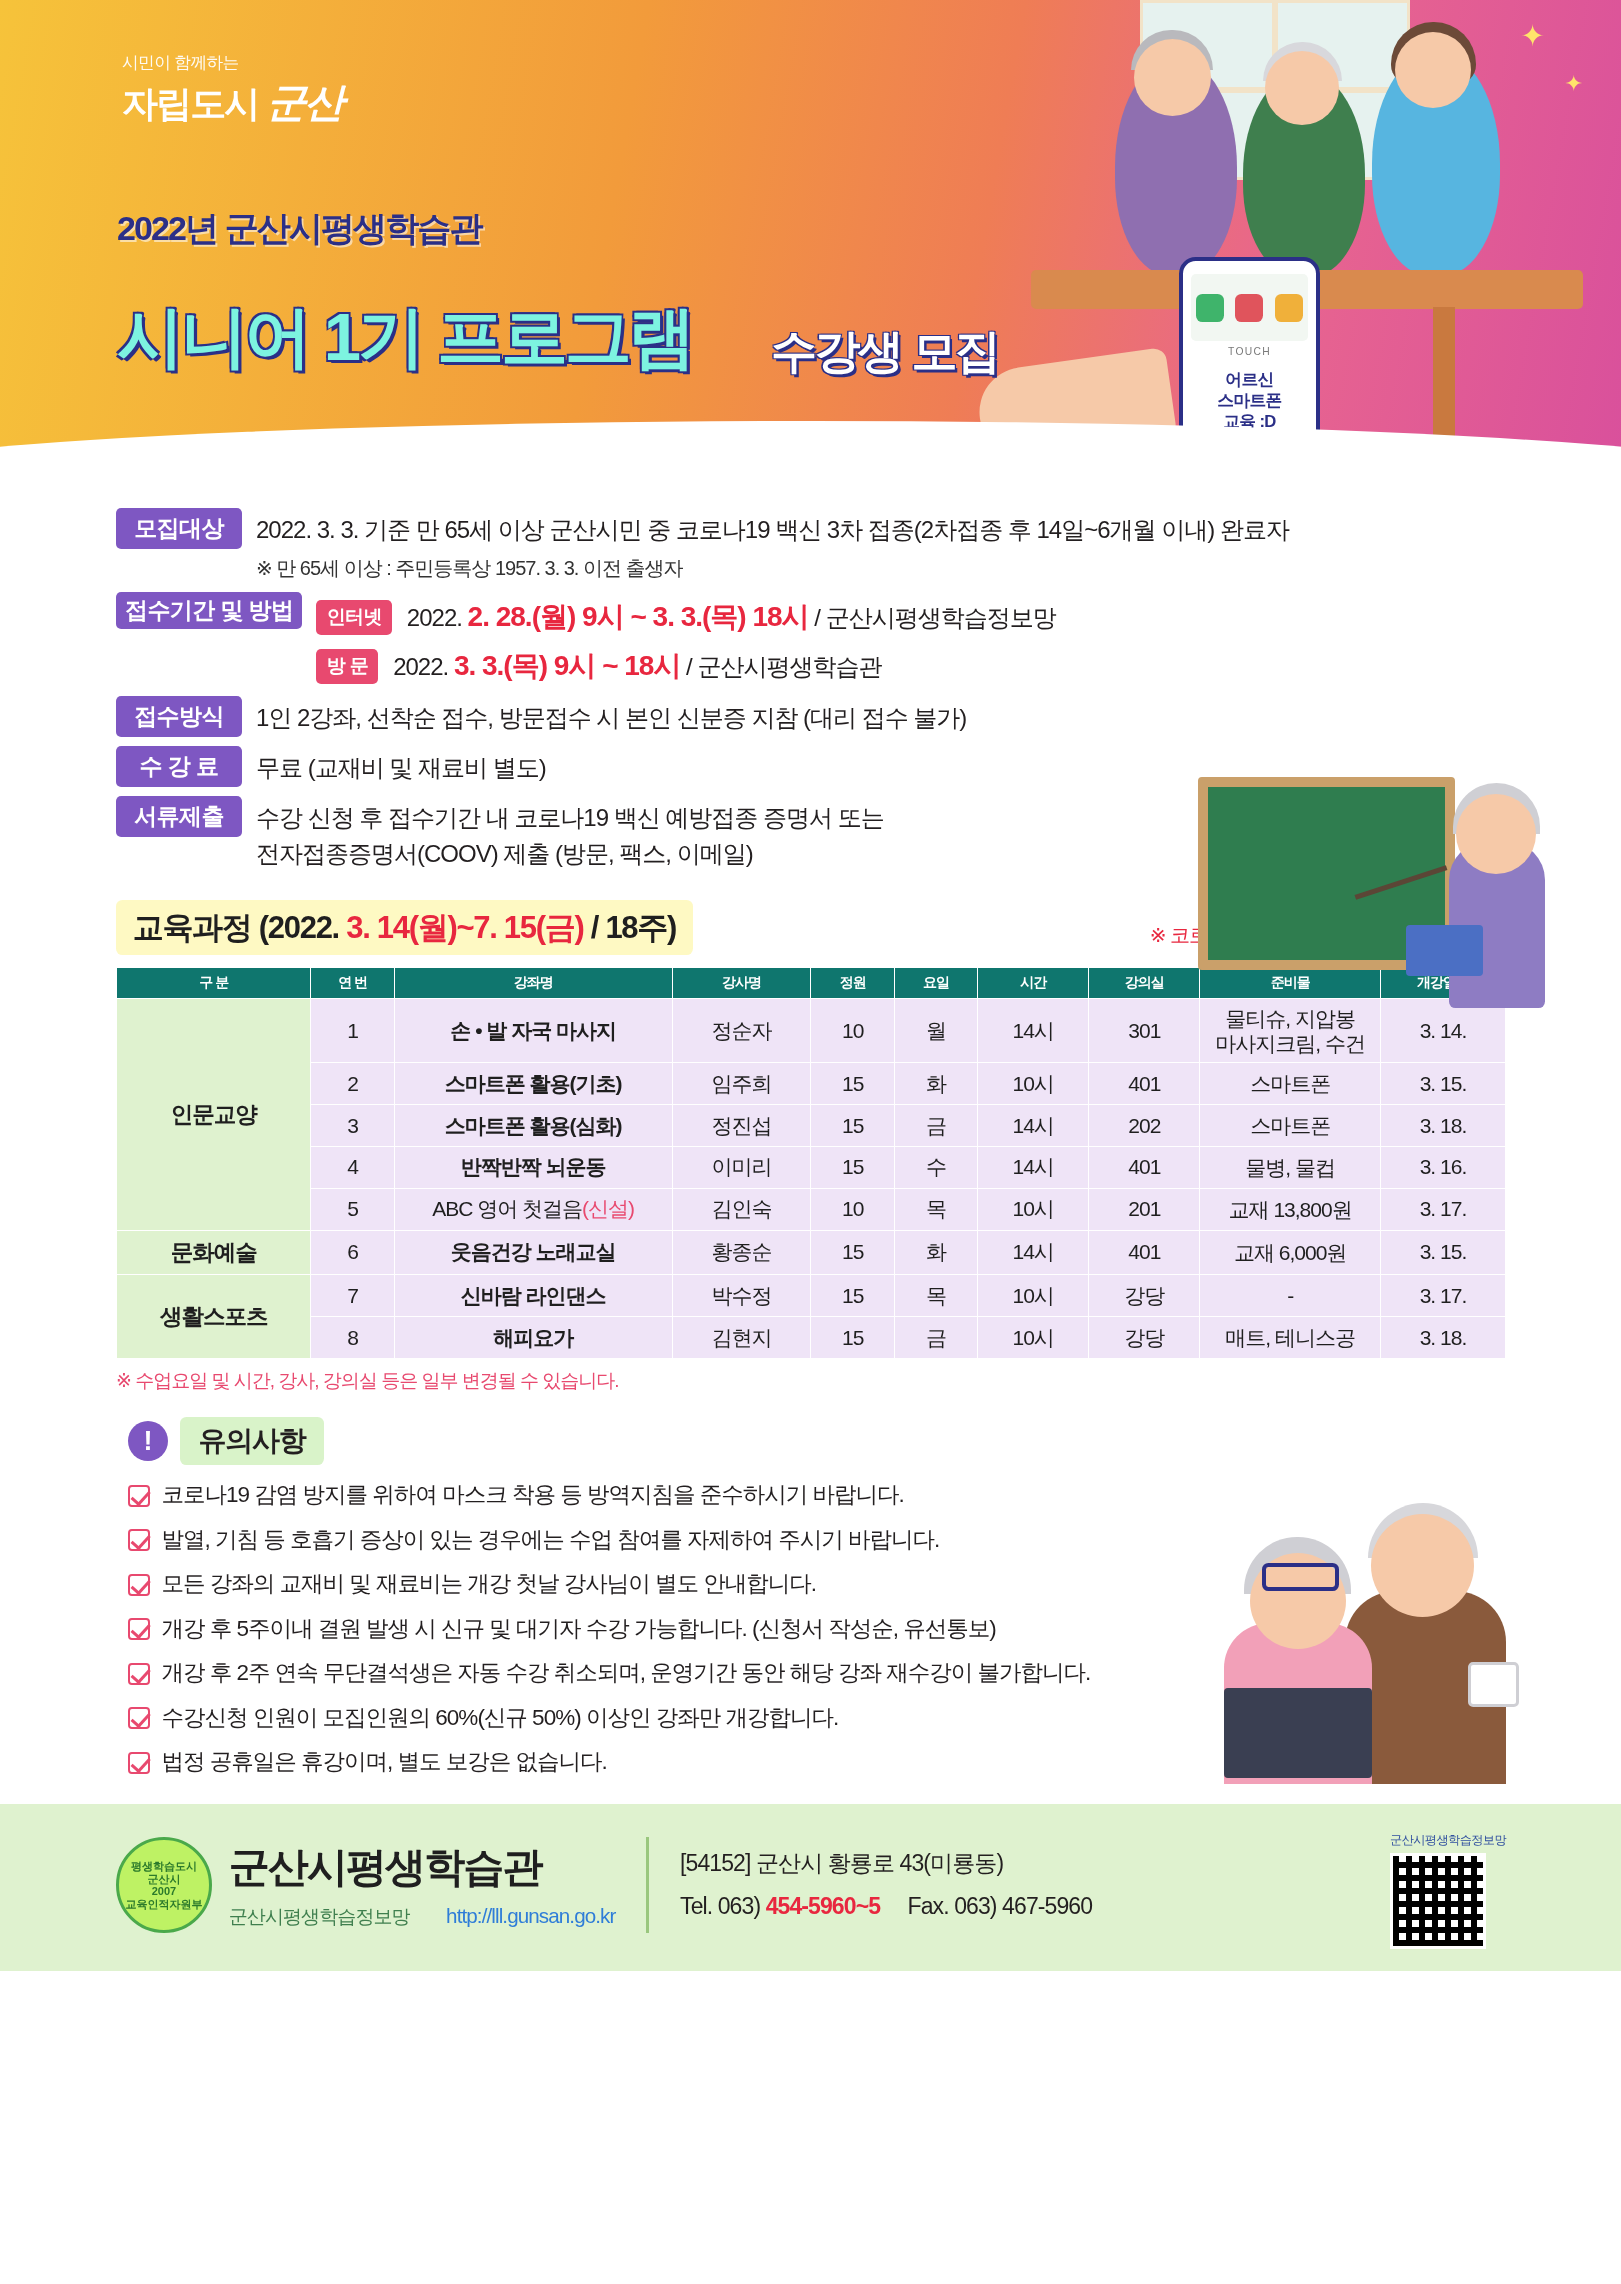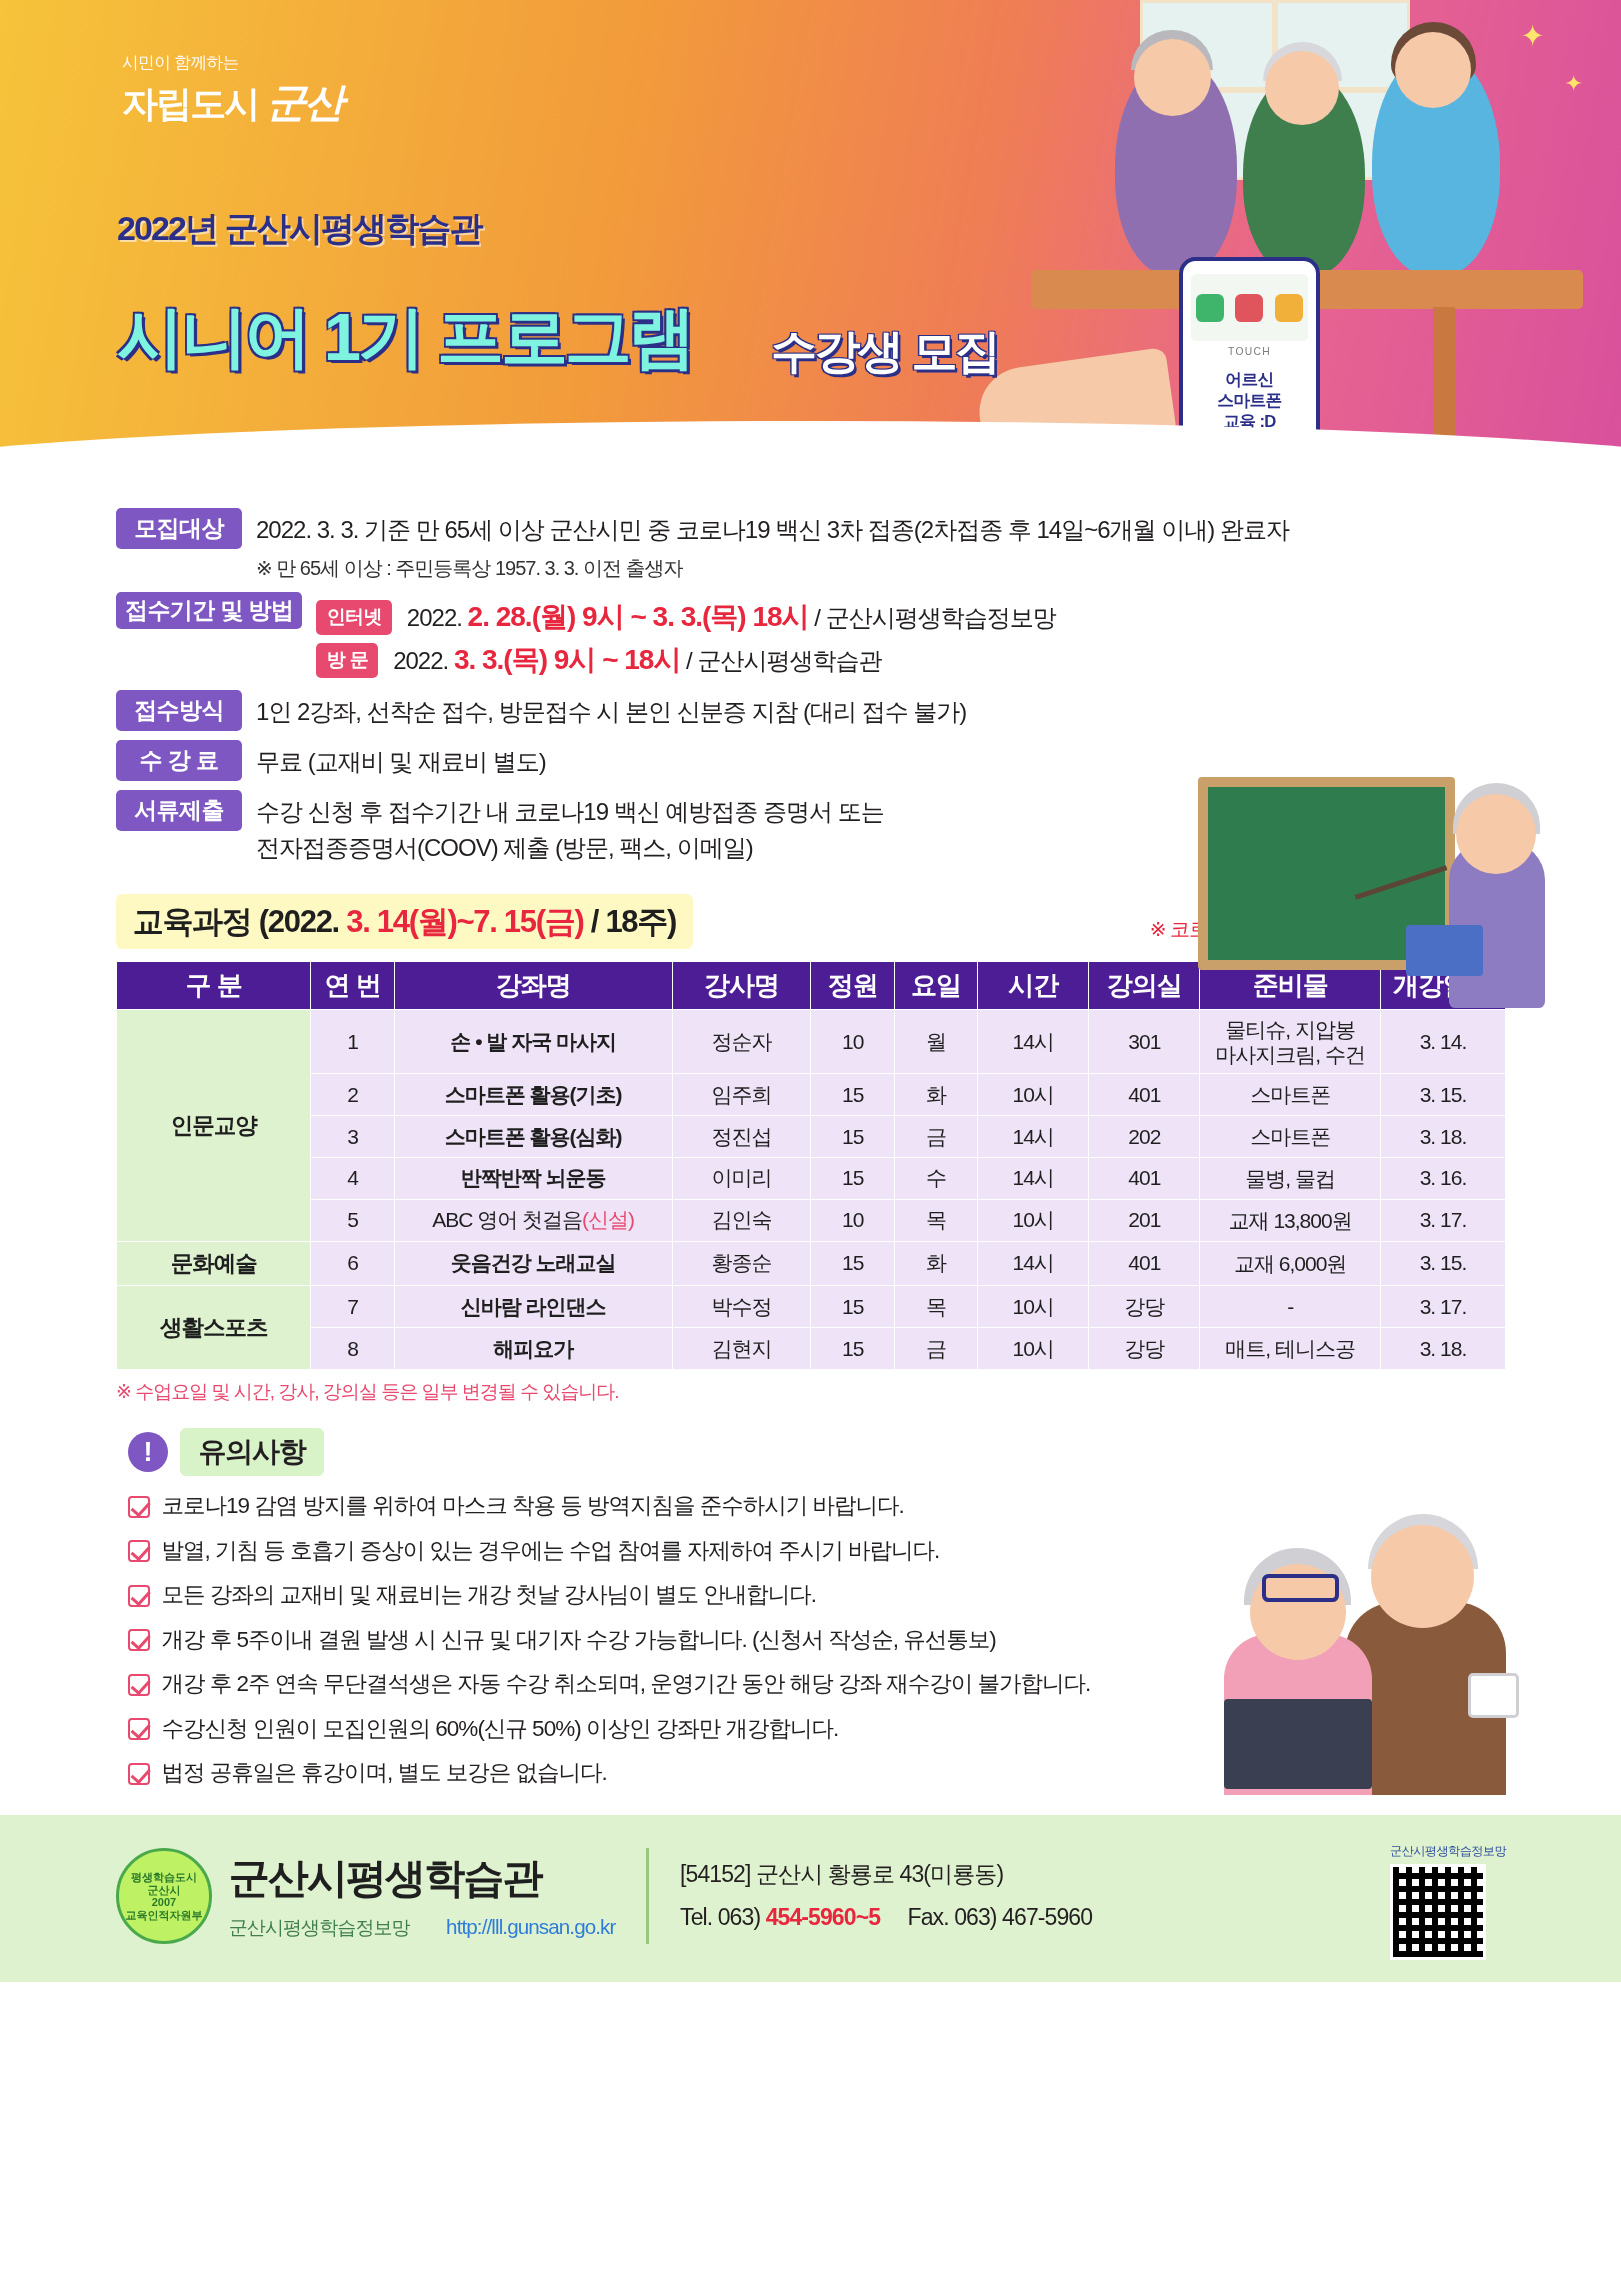--- a/index.html
+++ b/index.html
@@ -118,21 +118,21 @@
     margin-right:14px;
   }
   .tag.two { line-height:1.25; padding:3.9px 9px; }
   .info-body { font-size:24px; line-height:1.5; letter-spacing:-1px; padding-top:3.9px; }
   .note-small { font-size:20px; color:#333; margin-top:5.1px; letter-spacing:-1px; }
   .pill {
     display:inline-block; background:#e8496f; color:#fff; font-size:19px; font-weight:bold;
     border-radius:5.1px; padding:3.2px 10.3px; margin-right:9px; letter-spacing:-0.6px; vertical-align:2.6px;
   }
   .big-red { color:#e8273f; font-weight:bold; font-size:28px; }
-  .line-sp { margin-bottom:1px; }
+  .line-sp { margin-bottom:7px; }
 
   
   .board-art { position:absolute; right:77px; top:764px; width:347px; height:270px; }
   .board {
     position:absolute; left:0; top:13px; width:257px; height:193px;
     background:#2f7d4f; border:10.3px solid #caa06a; border-radius:3.9px;
   }
   .teacher-body { position:absolute; right:0; top:77px; width:96px; height:167px; background:#8e7cc3; border-radius:39px 39px 6.4px 6.4px; }
   .teacher-head { position:absolute; right:9px; top:29.5px; width:80px; height:80px; border-radius:50%; background:#f6c9a8; }
   .teacher-hair { position:absolute; right:5.1px; top:19px; width:87px; height:51px; border-radius:44px 44px 0 0; background:#cfcfd4; }
@@ -151,21 +151,21 @@
 
   table.courses { width:100%; border-collapse:collapse; }
   table.courses th, table.courses td {
     border:1.3px solid #ffffff;
     text-align:center;
     font-size:21px;
     letter-spacing:-1px;
     padding:6.4px 2.6px;
   }
   table.courses thead th {
-    background:#4c1d95; color:#fff; font-weight:bold; font-size:26px; border:1.3px solid #fff;
+    background:#0f766e; color:#fff; font-weight:bold; font-size:14px; border:1.3px solid #fff;
   }
   table.courses tbody td { background:#efe4f7; color:#1f1f1f; }
   table.courses tbody td.cat { background:#dff2cf; font-weight:bold; font-size:22.5px; }
   td.small { font-size:16.7px; line-height:1.2; }
   td.course-name { font-weight:bold; }
   .new { color:#e8496f; }
   .table-note { font-size:19px; color:#e8496f; letter-spacing:-1px; margin-top:9px; }
 
   
   .notice-wrap { padding: 23px 116px 0 128px; position:relative; }

